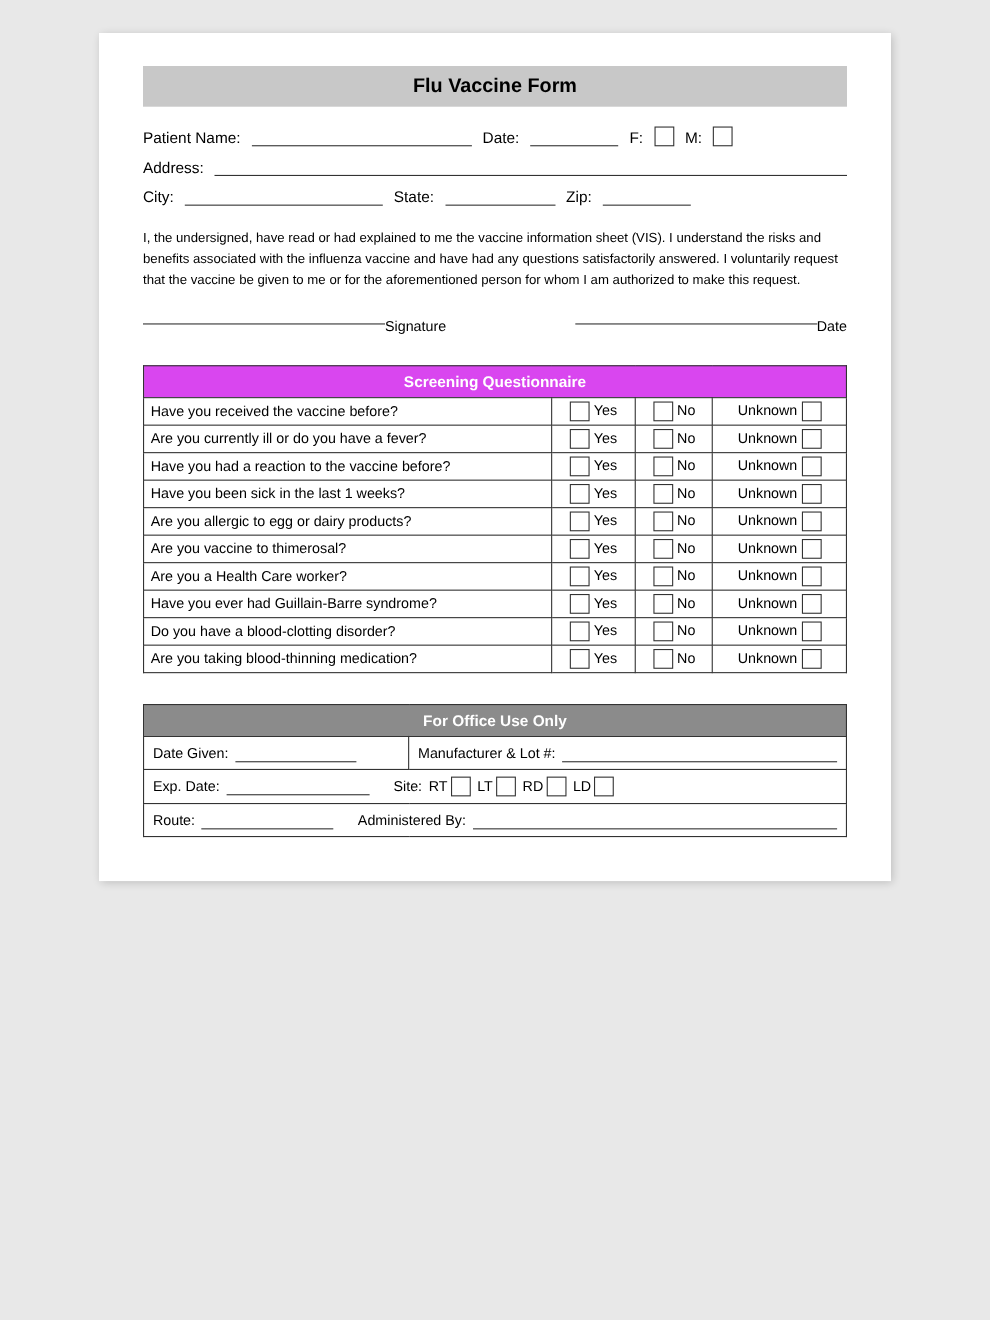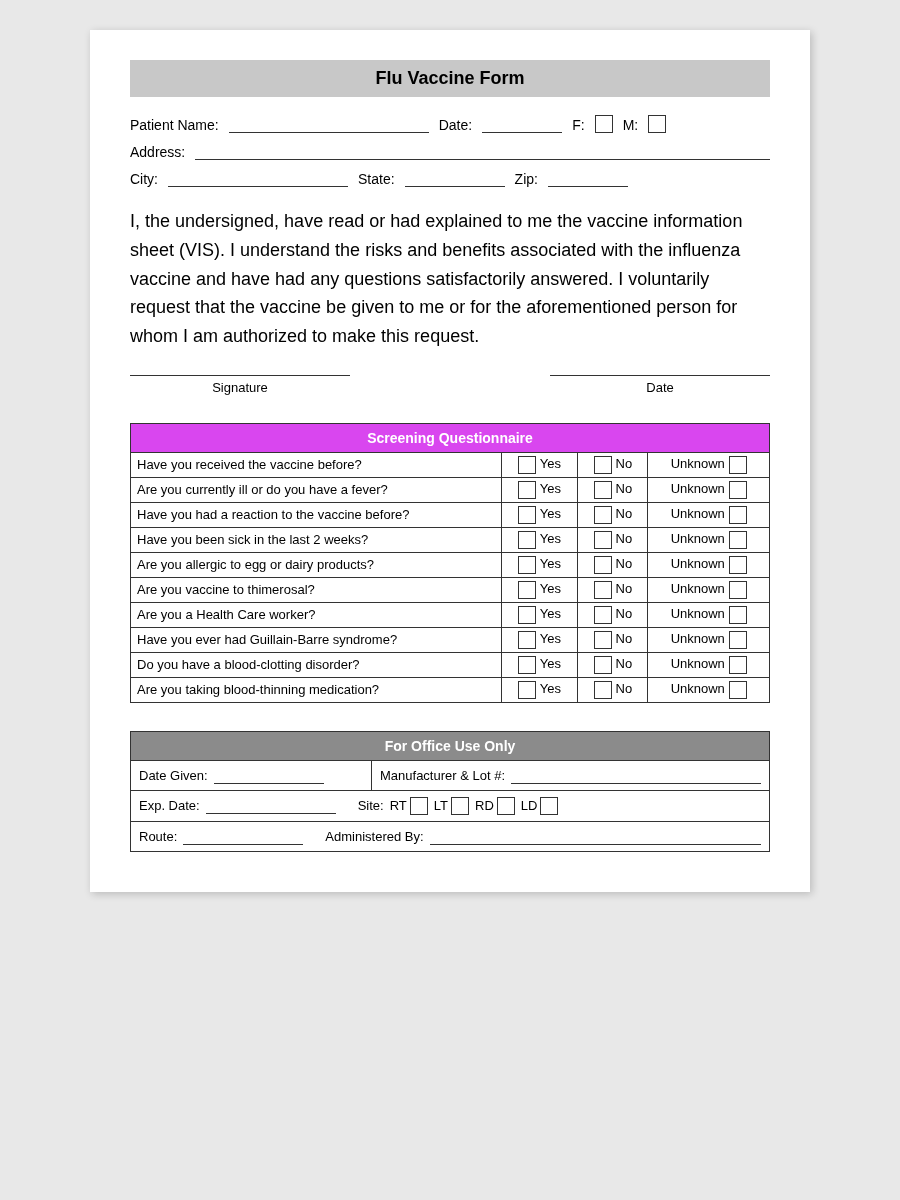--- a/index.html
+++ b/index.html
@@ -45,32 +45,32 @@
       font-size: 14px;
       padding: 0 2px;
     }
     .small-box {
       width: 18px;
       height: 18px;
       border: 1.5px solid #333;
       display: inline-block;
     }
     .consent-text {
-      font-size: 18px;
+      font-size: 12px;
       line-height: 1.6;
       margin: 20px 0 24px 0;
     }
     .signature-row {
       display: flex;
       justify-content: space-between;
       margin-bottom: 28px;
     }
     .sig-block {
       display: flex;
-      flex-direction: column;
+      flex-direction: row;
       align-items: center;
     }
     .sig-line {
       border-top: 1.5px solid #333;
       width: 220px;
       margin-bottom: 4px;
     }
     .sig-label {
       font-size: 13px;
     }
@@ -195,21 +195,21 @@
           <td style="text-align: center; white-space: nowrap;"><span class="small-box" style="display: inline-block; margin-right: 4px; vertical-align: middle;"></span><span>No</span></td>
           <td style="text-align: center; white-space: nowrap;"><span>Unknown</span><span class="small-box" style="display: inline-block; margin-left: 4px; vertical-align: middle;"></span></td>
         </tr>
         <tr>
           <td>Have you had a reaction to the vaccine before?</td>
           <td style="text-align: center; white-space: nowrap;"><span class="small-box" style="display: inline-block; margin-right: 4px; vertical-align: middle;"></span><span>Yes</span></td>
           <td style="text-align: center; white-space: nowrap;"><span class="small-box" style="display: inline-block; margin-right: 4px; vertical-align: middle;"></span><span>No</span></td>
           <td style="text-align: center; white-space: nowrap;"><span>Unknown</span><span class="small-box" style="display: inline-block; margin-left: 4px; vertical-align: middle;"></span></td>
         </tr>
         <tr>
-          <td>Have you been sick in the last 2 weeks?</td>
+          <td>Have you been sick in the last 1 weeks?</td>
           <td style="text-align: center; white-space: nowrap;"><span class="small-box" style="display: inline-block; margin-right: 4px; vertical-align: middle;"></span><span>Yes</span></td>
           <td style="text-align: center; white-space: nowrap;"><span class="small-box" style="display: inline-block; margin-right: 4px; vertical-align: middle;"></span><span>No</span></td>
           <td style="text-align: center; white-space: nowrap;"><span>Unknown</span><span class="small-box" style="display: inline-block; margin-left: 4px; vertical-align: middle;"></span></td>
         </tr>
         <tr>
           <td>Are you allergic to egg or dairy products?</td>
           <td style="text-align: center; white-space: nowrap;"><span class="small-box" style="display: inline-block; margin-right: 4px; vertical-align: middle;"></span><span>Yes</span></td>
           <td style="text-align: center; white-space: nowrap;"><span class="small-box" style="display: inline-block; margin-right: 4px; vertical-align: middle;"></span><span>No</span></td>
           <td style="text-align: center; white-space: nowrap;"><span>Unknown</span><span class="small-box" style="display: inline-block; margin-left: 4px; vertical-align: middle;"></span></td>
         </tr>

